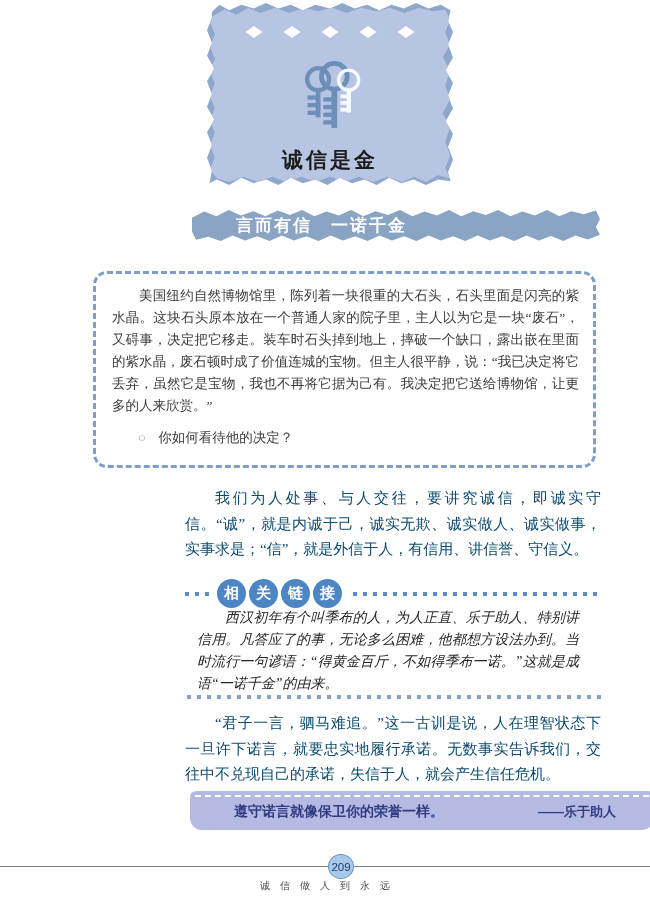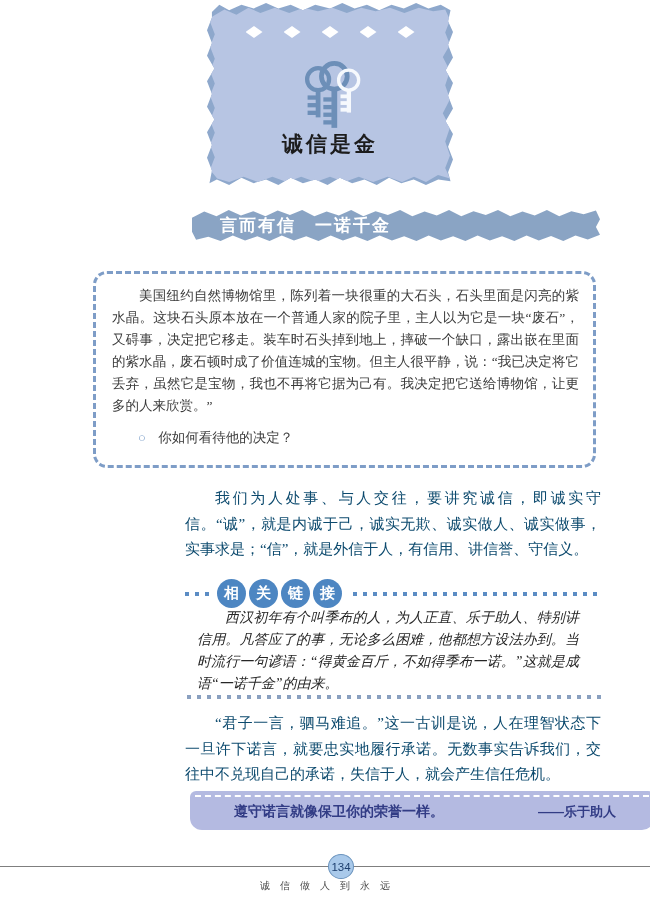--- a/index.html
+++ b/index.html
@@ -19,32 +19,32 @@
   .header-box-inner {
     position:absolute; inset:3px; background:#b7c5e3;
     clip-path:polygon(1% 6%,6% 2%,11% 5%,16% 1%,21% 4%,27% 1%,33% 4%,39% 1%,45% 3%,51% 1%,57% 4%,63% 1%,69% 3%,75% 1%,81% 4%,87% 1%,93% 3%,98% 2%,100% 8%,98% 15%,100% 22%,97% 29%,100% 37%,98% 45%,100% 53%,97% 61%,100% 69%,98% 77%,100% 85%,98% 92%,100% 98%,95% 96%,90% 100%,85% 97%,80% 100%,74% 97%,68% 100%,62% 97%,56% 100%,50% 97%,44% 100%,38% 97%,32% 100%,26% 97%,20% 100%,14% 97%,8% 100%,3% 98%,0% 93%,2% 86%,0% 79%,2% 72%,0% 65%,2% 58%,0% 51%,2% 44%,0% 37%,2% 30%,0% 23%,2% 16%,0% 9%);
     display:flex; flex-direction:column; align-items:center;
   }
   .diamond-row { margin-top:20px; display:flex; gap:21px; }
   .diamond { width:17px; height:12px; background:#ffffff;
     clip-path:polygon(50% 0,100% 50%,50% 100%,0 50%); }
   .keys-wrap { margin-top:20px; height:72px; }
   .chapter-title {
-    margin-top:0; font-size:21px; font-weight:bold; color:#1c1c1c;
+    margin-top:16px; font-size:21px; font-weight:bold; color:#1c1c1c;
     letter-spacing:3px; font-family:"Liberation Serif","DejaVu Serif",serif;
   }
 
   
   .section-bar {
     position:absolute; left:192px; top:210px; width:408px; height:31px;
     background:#8aa4c4; filter:drop-shadow(0 0 1px #6c8cb4);
     clip-path:polygon(0% 25%,3% 5%,6% 20%,9% 0%,12% 18%,15% 4%,18% 20%,21% 2%,24% 16%,27% 0%,30% 20%,33% 5%,36% 18%,39% 0%,42% 20%,45% 4%,48% 16%,51% 0%,54% 20%,57% 5%,60% 18%,63% 0%,66% 20%,69% 4%,72% 16%,75% 0%,78% 20%,81% 5%,84% 18%,87% 0%,90% 20%,93% 4%,96% 14%,99% 2%,100% 30%,99% 55%,100% 80%,97% 95%,94% 82%,91% 100%,88% 84%,85% 98%,82% 82%,79% 100%,76% 85%,73% 98%,70% 82%,67% 100%,64% 85%,61% 98%,58% 82%,55% 100%,52% 85%,49% 98%,46% 82%,43% 100%,40% 85%,37% 98%,34% 82%,31% 100%,28% 85%,25% 98%,22% 82%,19% 100%,16% 85%,13% 98%,10% 82%,7% 100%,4% 86%,1% 96%,0% 70%);
   }
   .section-bar span {
-    display:block; line-height:31px; padding-left:28px;
+    display:block; line-height:31px; padding-left:44px;
     font-family:"Liberation Sans","DejaVu Sans",sans-serif;
     font-size:17px; font-weight:bold; color:#ffffff; letter-spacing:2px;
   }
 
   
   .story-box {
     position:absolute; left:93px; top:271px; width:503px; height:197px;
     border:3px dashed #7e9dc7; border-radius:14px; background:#ffffff;
     padding:11px 14px 0 16px;
   }
@@ -203,17 +203,17 @@
   <p class="body-para p2">“君子一言，驷马难追。”这一古训是说，人在理智状态下一旦许下诺言，就要忠实地履行承诺。无数事实告诉我们，交往中不兑现自己的承诺，失信于人，就会产生信任危机。</p>
 
   <div class="quote-box">
     <div class="quote-dash"></div>
     <span class="quote-text">遵守诺言就像保卫你的荣誉一样。</span>
     <span class="quote-author">——乐于助人</span>
   </div>
 
   <div class="footer-line"></div>
   <div class="page-circle">
-    <span>134</span>
+    <span>209</span>
   </div>
   <div class="motto">诚信做人到永远</div>
 
 </div>
 
 </body></html>

